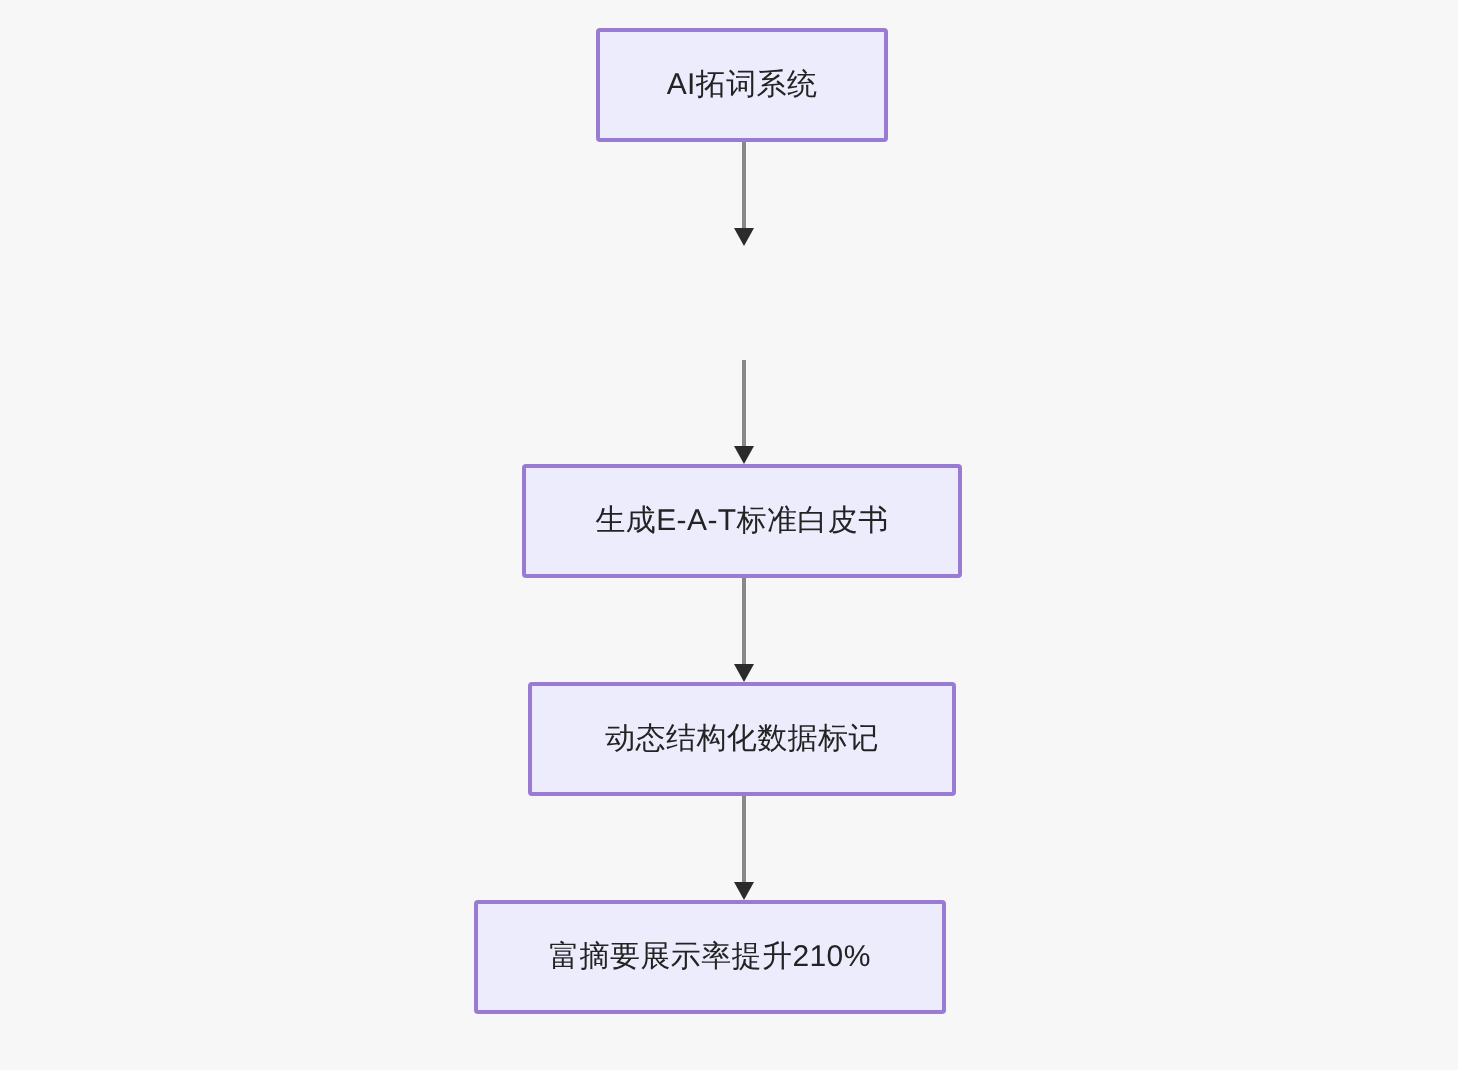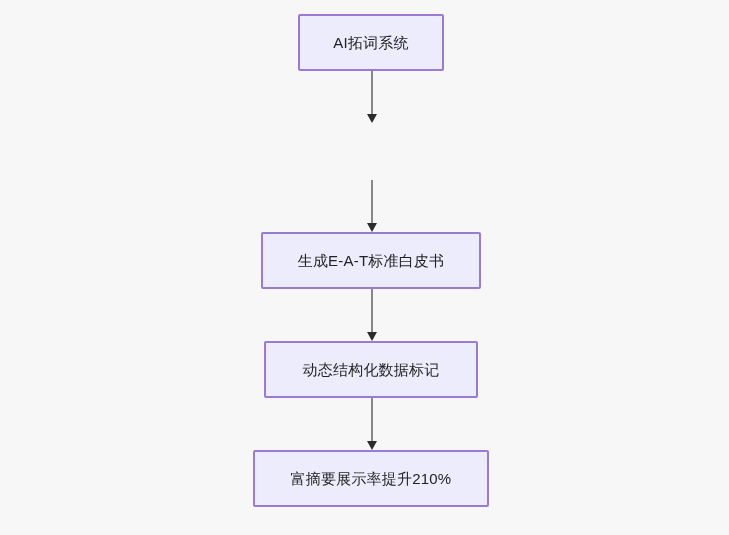--- a/index.html
+++ b/index.html
@@ -97,17 +97,17 @@
 
 
   <div class="node" style="left:261px; top:232px; width:220px; height:57px;">
     <span class="node-label">生成E-A-T标准白皮书</span>
   </div>
 
   <div class="node" style="left:264px; top:341px; width:214px; height:57px;">
     <span class="node-label">动态结构化数据标记</span>
   </div>
 
-  <div class="node" style="left:253px; top:450px; width:236px; height:57px;">
+  <div class="node" style="left:237px; top:450px; width:236px; height:57px;">
     <span class="node-label">富摘要展示率提升210%</span>
   </div>
 
 </div>
 
 </body></html>

